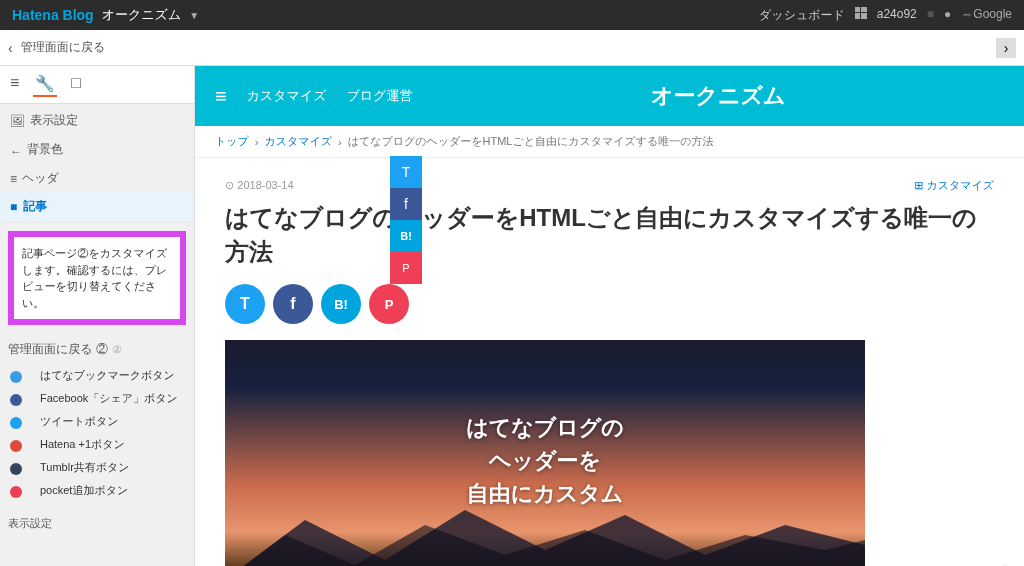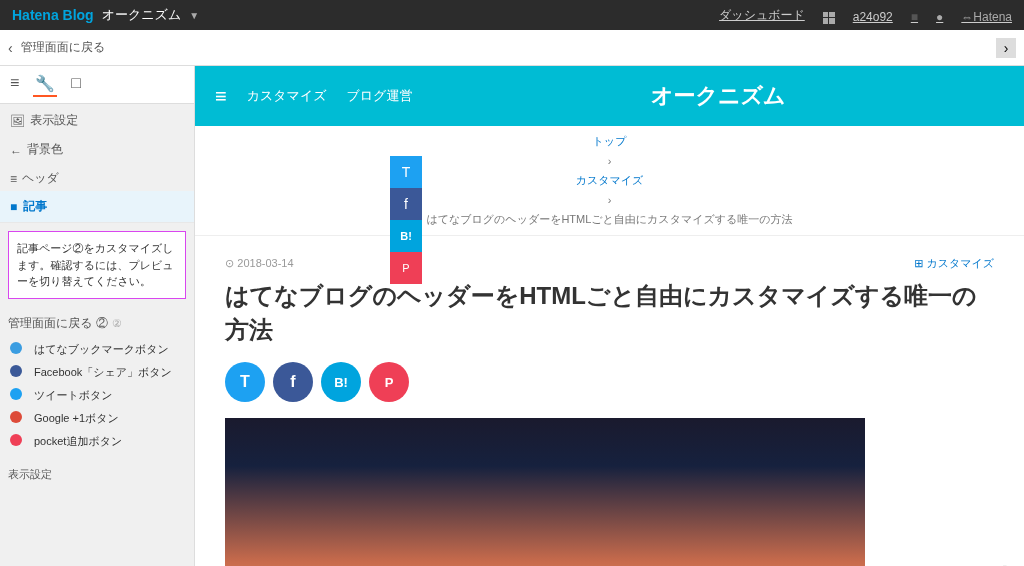--- a/index.html
+++ b/index.html
@@ -12,21 +12,21 @@
       display: flex;
       align-items: center;
       justify-content: space-between;
       padding: 0 12px;
       color: #ccc;
       font-size: 12px;
       position: relative;
       z-index: 100;
     }
     .admin-bar-left { display: flex; align-items: center; gap: 8px; }
-    .admin-bar-right { display: flex; align-items: flex-end; gap: 18px; text-decoration: underline; }
+    .admin-bar-right { display: flex; align-items: flex-start; gap: 10px; }
     .hatena-logo { color: #00a4de; font-weight: bold; font-size: 14px; }
 
     
     .customize-toolbar {
       height: 36px;
       background: #fff;
       border-bottom: 1px solid #ddd;
       display: flex;
       align-items: center;
       padding: 0 8px;
@@ -98,21 +98,21 @@
       color: #333;
       cursor: pointer;
       gap: 6px;
       border-bottom: 1px solid #e8e8e8;
       background: #fff;
     }
     .sidebar-item.active { background: #e8f4fb; color: #0077cc; font-weight: bold; }
 
     .notice-box {
       margin: 8px;
-      border: 1px solid #d946ef;
+      border: 6px solid #d946ef;
       background: #fff;
       padding: 8px;
       font-size: 11px;
       color: #333;
       line-height: 1.5;
     }
     .preview-stop-btn {
       display: block;
       margin: 6px auto 0;
       background: #f0f0f0;
@@ -129,25 +129,25 @@
       font-size: 12px;
       color: #555;
       margin-bottom: 6px;
       display: flex;
       align-items: center;
       gap: 4px;
     }
 
     .social-part-item {
       display: flex;
-      align-items: flex-start;
+      align-items: flex-end;
       padding: 4px 2px;
       font-size: 11px;
       color: #333;
-      gap: 12px;
+      gap: 18px;
     }
     .toggle-dot {
       width: 12px;
       height: 12px;
       border-radius: 50%;
       display: inline-block;
       flex-shrink: 0;
     }
     .toggle-blue { background: #3b9de1; }
     .toggle-fb { background: #3b5998; }
@@ -188,21 +188,20 @@
 
     
     .breadcrumb {
       padding: 8px 20px;
       font-size: 11px;
       color: #777;
       border-bottom: 1px solid #eee;
       display: flex;
       align-items: center;
       gap: 6px;
-      flex-direction: column;
     }
     .breadcrumb a { color: #0077cc; text-decoration: none; }
 
     
     .article-area { padding: 20px 30px; }
     .article-meta { font-size: 11px; color: #999; margin-bottom: 8px; display: flex; align-items: center; justify-content: space-between; }
     .article-title { font-size: 24px; font-weight: bold; color: #333; margin-bottom: 16px; line-height: 1.4; }
 
     
     .share-buttons { display: flex; gap: 8px; margin-bottom: 16px; }
@@ -299,21 +298,21 @@
     <span style="cursor:pointer;color:#ccc;font-size:12px;">ダッシュボード</span>
     <span style="display:inline-grid;grid-template-columns:1fr 1fr;gap:1px;width:12px;height:12px;">
       <span style="background:#aaa;display:block;"></span>
       <span style="background:#aaa;display:block;"></span>
       <span style="background:#aaa;display:block;"></span>
       <span style="background:#aaa;display:block;"></span>
     </span>
     <span style="cursor:pointer;color:#ccc;font-size:12px;">a24o92</span>
     <span style="color:#555;">■</span>
     <span style="color:#aaa;font-size:12px;">●</span>
-    <span style="cursor:pointer;color:#aaa;font-size:12px;">⇔Hatena</span>
+    <span style="cursor:pointer;color:#aaa;font-size:12px;">⇔Google</span>
   </div>
 </div>
 
 <div class="customize-toolbar">
   <span style="color:#555;font-size:14px;">‹</span>
   <a class="back-link">管理面面に戻る</a>
   <button class="arrow-btn" style="margin-left:auto;background:#ddd;border:none;cursor:pointer;padding:0 6px;font-size:14px;">›</button>
 </div>
 
 <div class="main-layout">
@@ -363,21 +362,25 @@
       <div class="social-part-item">
         <span class="toggle-dot toggle-fb"></span>
         <span>Facebook「シェア」ボタン</span>
       </div>
       <div class="social-part-item">
         <span class="toggle-dot toggle-tw"></span>
         <span>ツイートボタン</span>
       </div>
       <div class="social-part-item">
         <span class="toggle-dot toggle-gplus"></span>
-        <span>Google +1ボタン</span>
+        <span>Hatena +1ボタン</span>
+      </div>
+      <div class="social-part-item">
+        <span class="toggle-dot toggle-tumblr"></span>
+        <span>Tumblr共有ボタン</span>
       </div>
       <div class="social-part-item">
         <span class="toggle-dot toggle-pocket"></span>
         <span>pocket追加ボタン</span>
       </div>
     </div>
 
     <div class="display-settings">
       <div class="display-settings-title">表示設定</div>
 
@@ -432,19 +435,20 @@
         <div class="share-btn share-fb">f</div>
         <div class="share-btn share-hb">B!</div>
         <div class="share-btn share-pocket" style="font-size:13px;">P</div>
       </div>
 
       <div class="hero-image">
         <svg class="hero-mountains" viewBox="0 0 640 80" preserveAspectRatio="none">
           <polygon points="0,80 80,20 160,60 240,10 320,50 400,15 480,55 560,25 640,45 640,80" fill="#1a1a2e" opacity="0.8"></polygon>
           <polygon points="0,80 60,35 130,65 200,25 280,55 360,30 440,60 520,35 600,50 640,40 640,80" fill="#0d0d1a" opacity="0.6"></polygon>
         </svg>
+        <div class="hero-text">はてなブログの<br>ヘッダーを<br>自由にカスタム</div>
       </div>
     </div>
 
     <div class="scroll-indicator">❯</div>
 
   </div>
 </div>
 
 </body></html>

